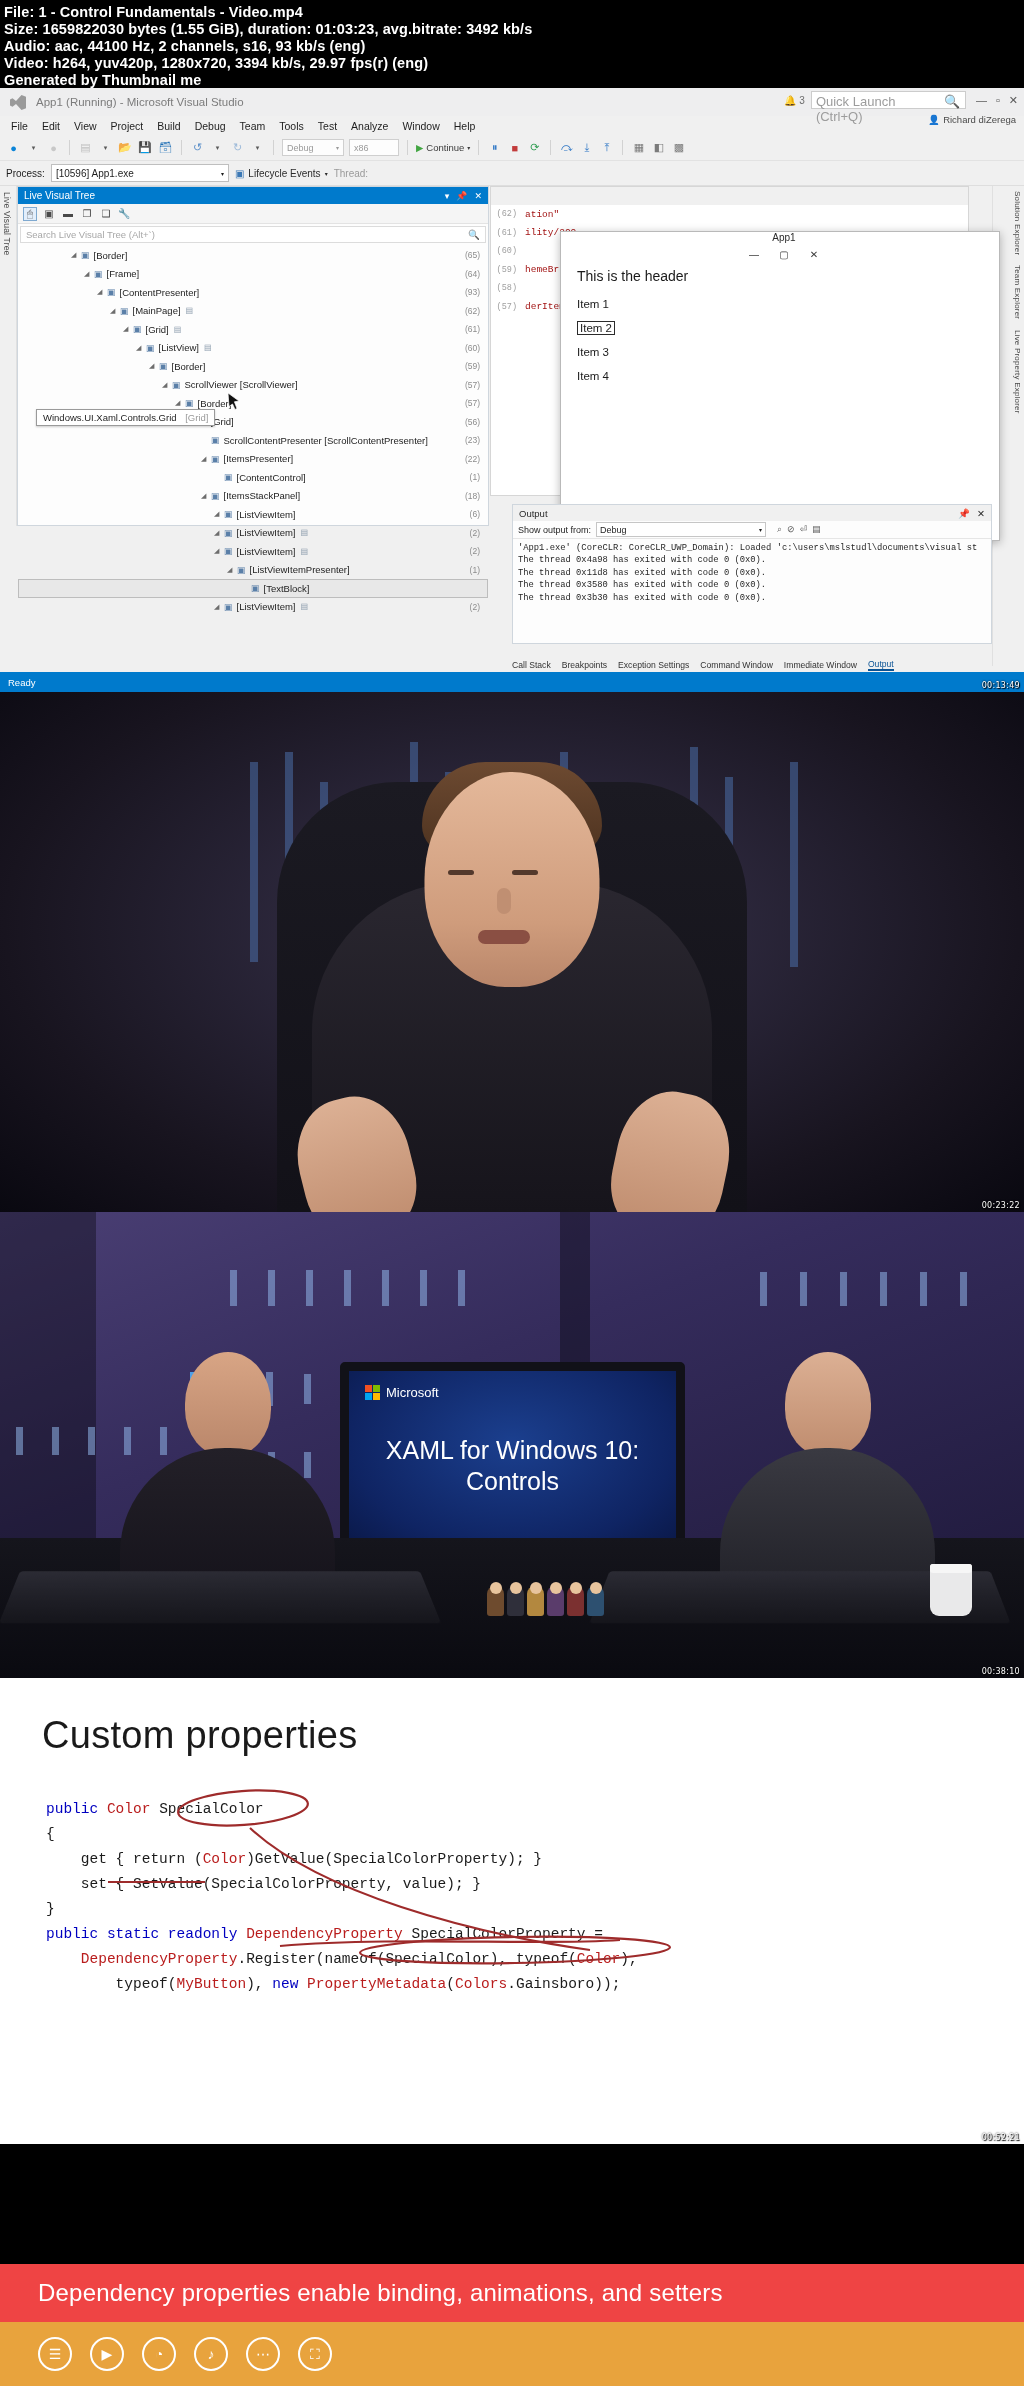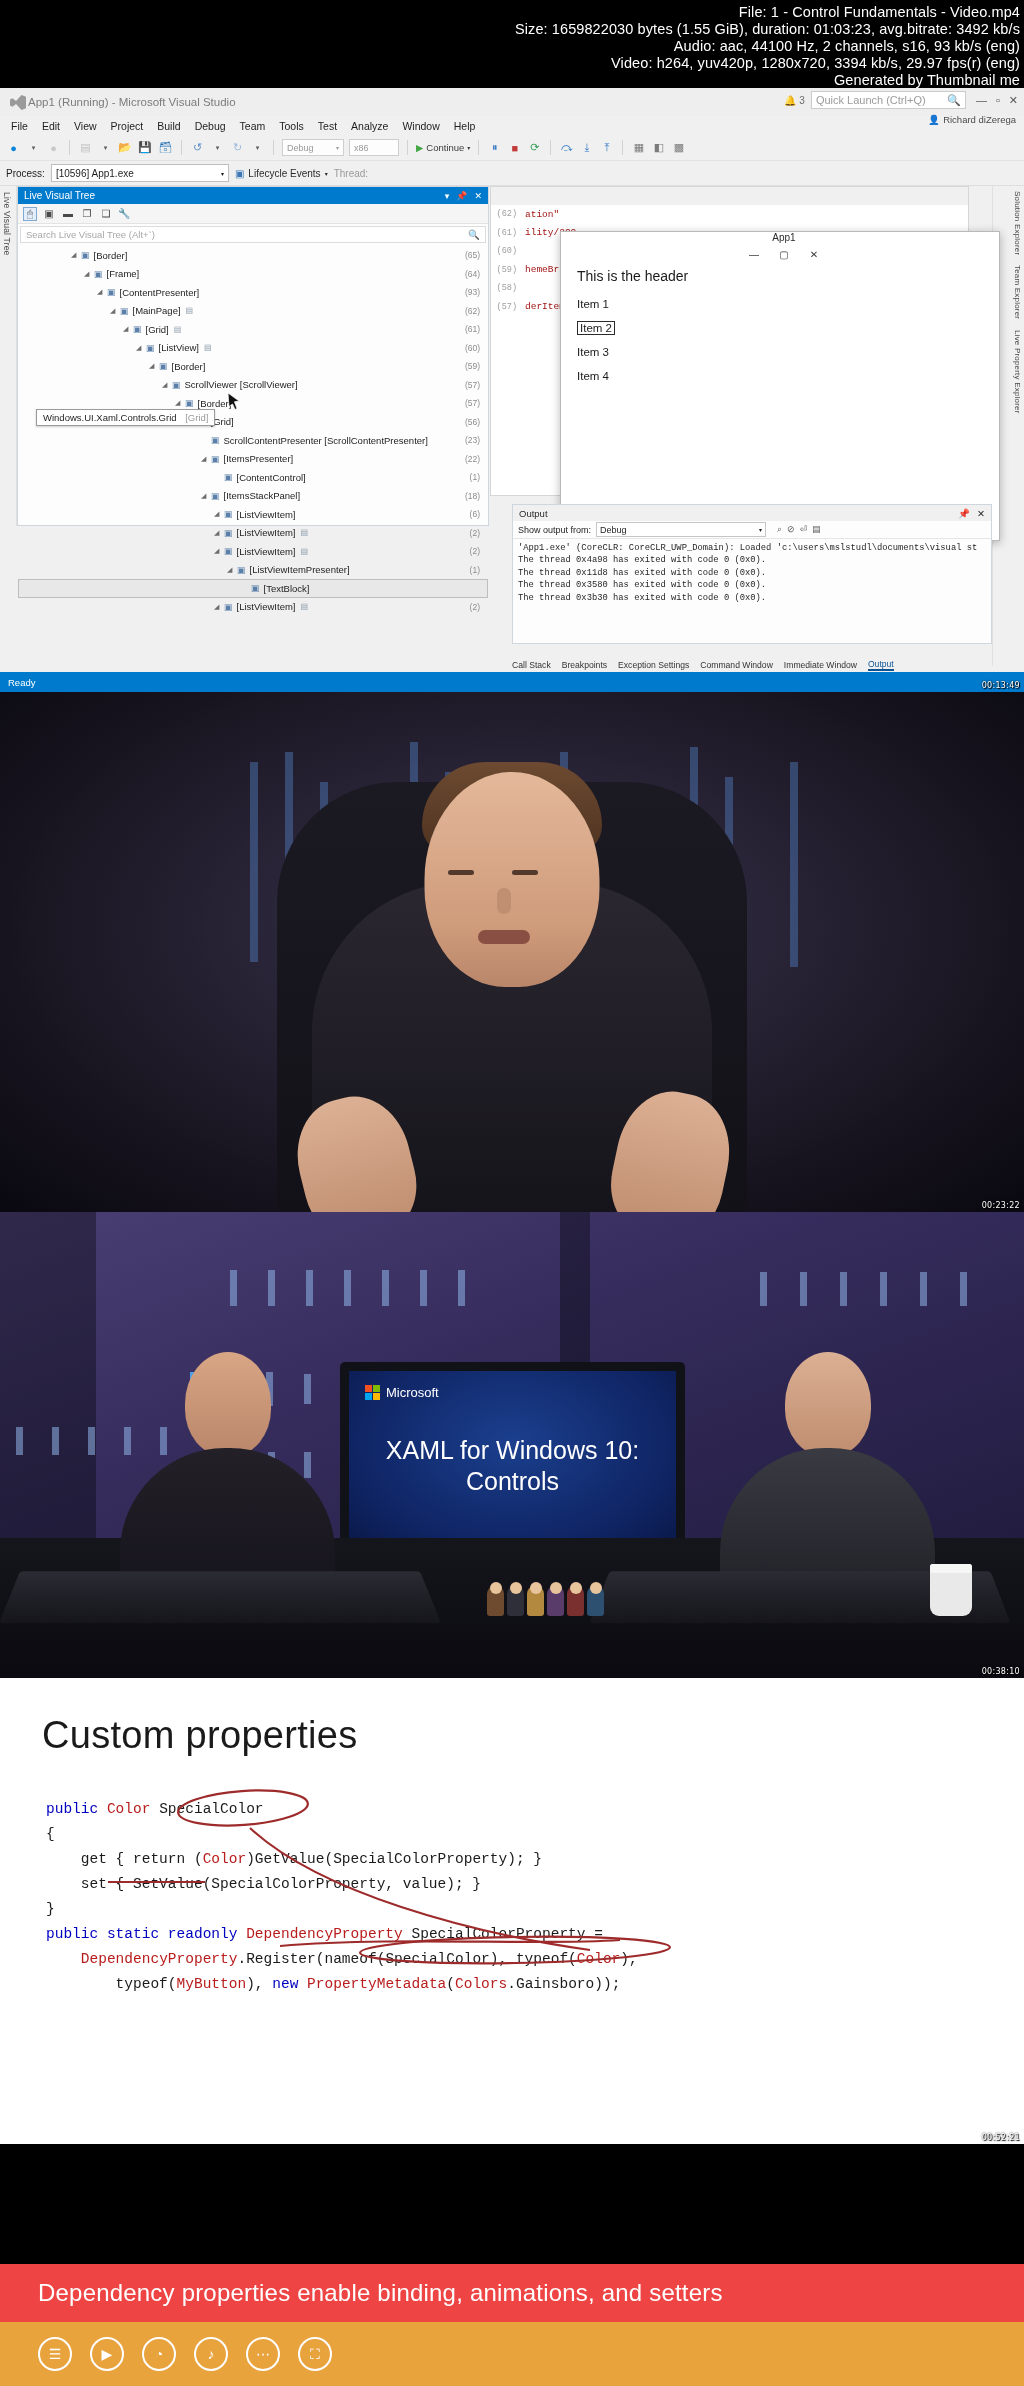--- a/index.html
+++ b/index.html
@@ -11,49 +11,48 @@
     position: relative;
   }
 
   
   .meta {
     background: #000; color: #fff;
     padding: 4px 4px 6px 4px;
     height: 88px;
   }
   .meta-line {
-    font-weight: normal;
+    font-weight: bold;
     font-size: 14.5px;
     line-height: 17px;
     letter-spacing: .1px;
     white-space: nowrap;
-    text-align: right;
   }
 
   
   .sheet { position: relative; }
   .frame { position: relative; overflow: hidden; background:#000; }
   .ts {
     position: absolute; right: 4px; bottom: 2px;
     color: #fff; font-size: 8px; font-family: "DejaVu Sans", sans-serif;
     text-shadow: 0 0 2px #000, 1px 1px 1px #000;
     letter-spacing: .3px;
   }
 
   
   .vs { width: 1024px; height: 604px; background: #f0f0f0; position: relative;
         font-family: "Liberation Sans", sans-serif; color:#1e1e1e; }
   .vs-title { height: 28px; background:#eeeeef; display:flex; align-items:center;
-              padding-left:10px; position:relative;}
+              padding-left:10px; gap:8px; position:relative;}
   .vs-logo { width:18px; height:16px; color:#9a9a9a; display:flex; align-items:center;}
   .vs-title-text { font-size:11.5px; color:#7c7c7c; }
   .vs-qright { position:absolute; right:6px; top:3px; display:flex; align-items:center; gap:6px;}
   .vs-bell { font-size:10px; color:#6d6d6d; display:flex; align-items:center; gap:2px;}
   .qlaunch { width:155px; height:18px; background:#fff; border:1px solid #ccc;
-             font-size:11px; color:#9c9c9c; padding:2px 4px; display:flex; align-items:center;
+             font-size:13px; color:#9c9c9c; padding:2px 4px; display:flex; align-items:flex-start;
              justify-content:space-between;}
   .wbtns { display:flex; gap:9px; font-size:11px; color:#5a5a5a; margin-left:4px;}
   .vs-acct { font-size:9.5px; color:#4b4b4b; display:flex; align-items:center; gap:3px;}
 
   .vs-menu { height:19px; display:flex; align-items:center; gap:0px; padding-left:4px;
              background:#f0f0f0; font-size:10.5px; color:#1e1e1e; }
   .vs-menu span { padding:1px 7px; }
 
   .vs-tool { height:26px; display:flex; align-items:center; gap:5px; padding-left:6px;
              background:#f0f0f0; border-bottom:1px solid #e2e2e2;}

